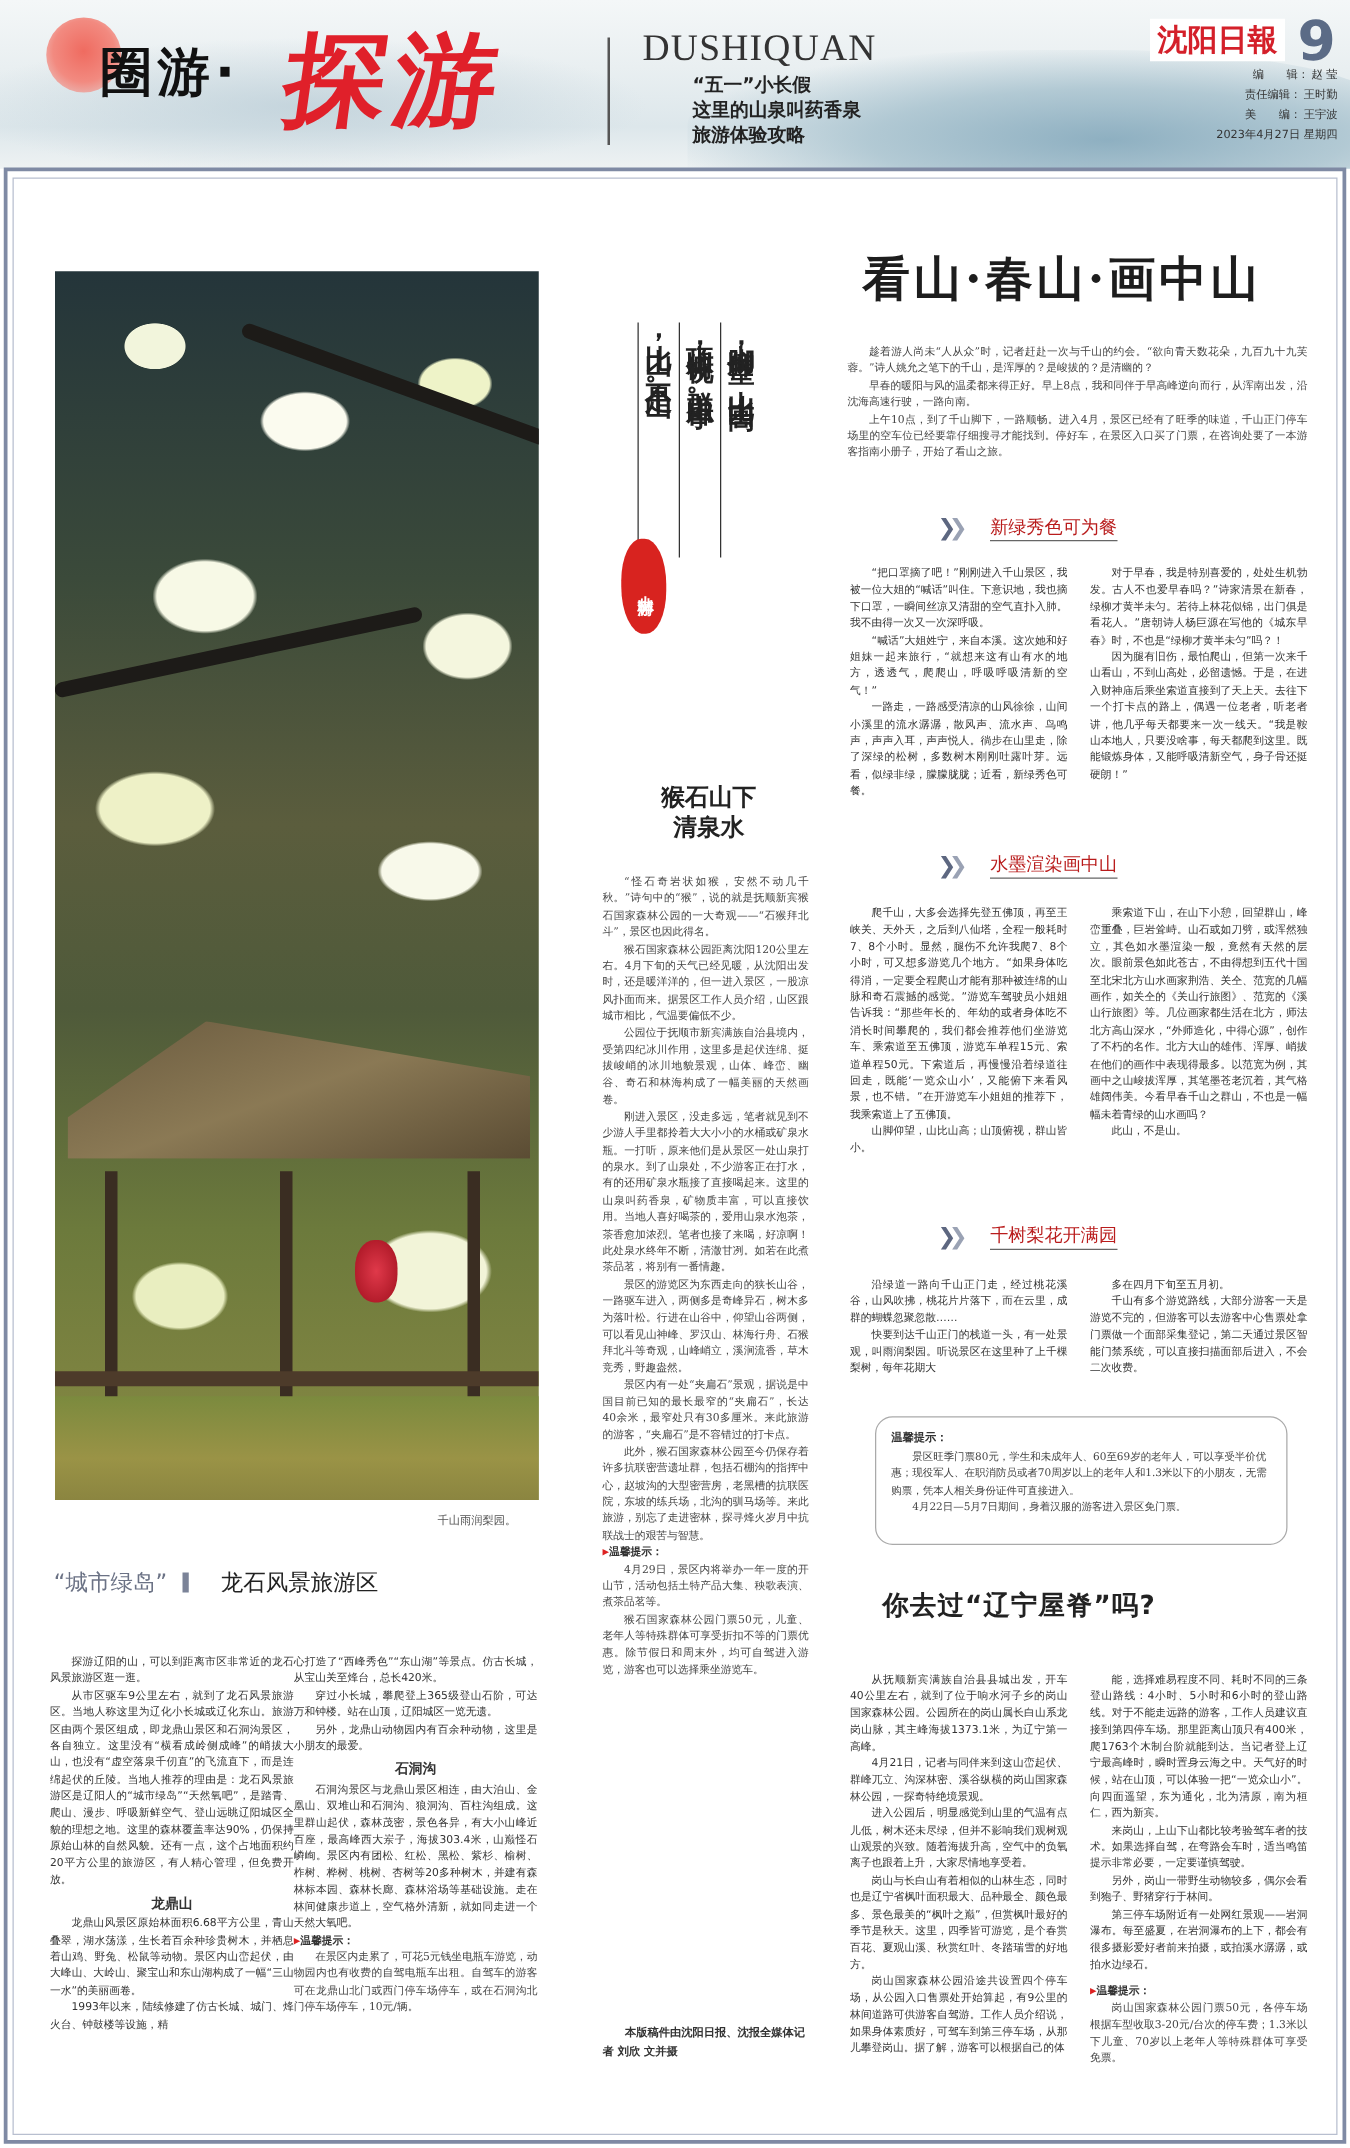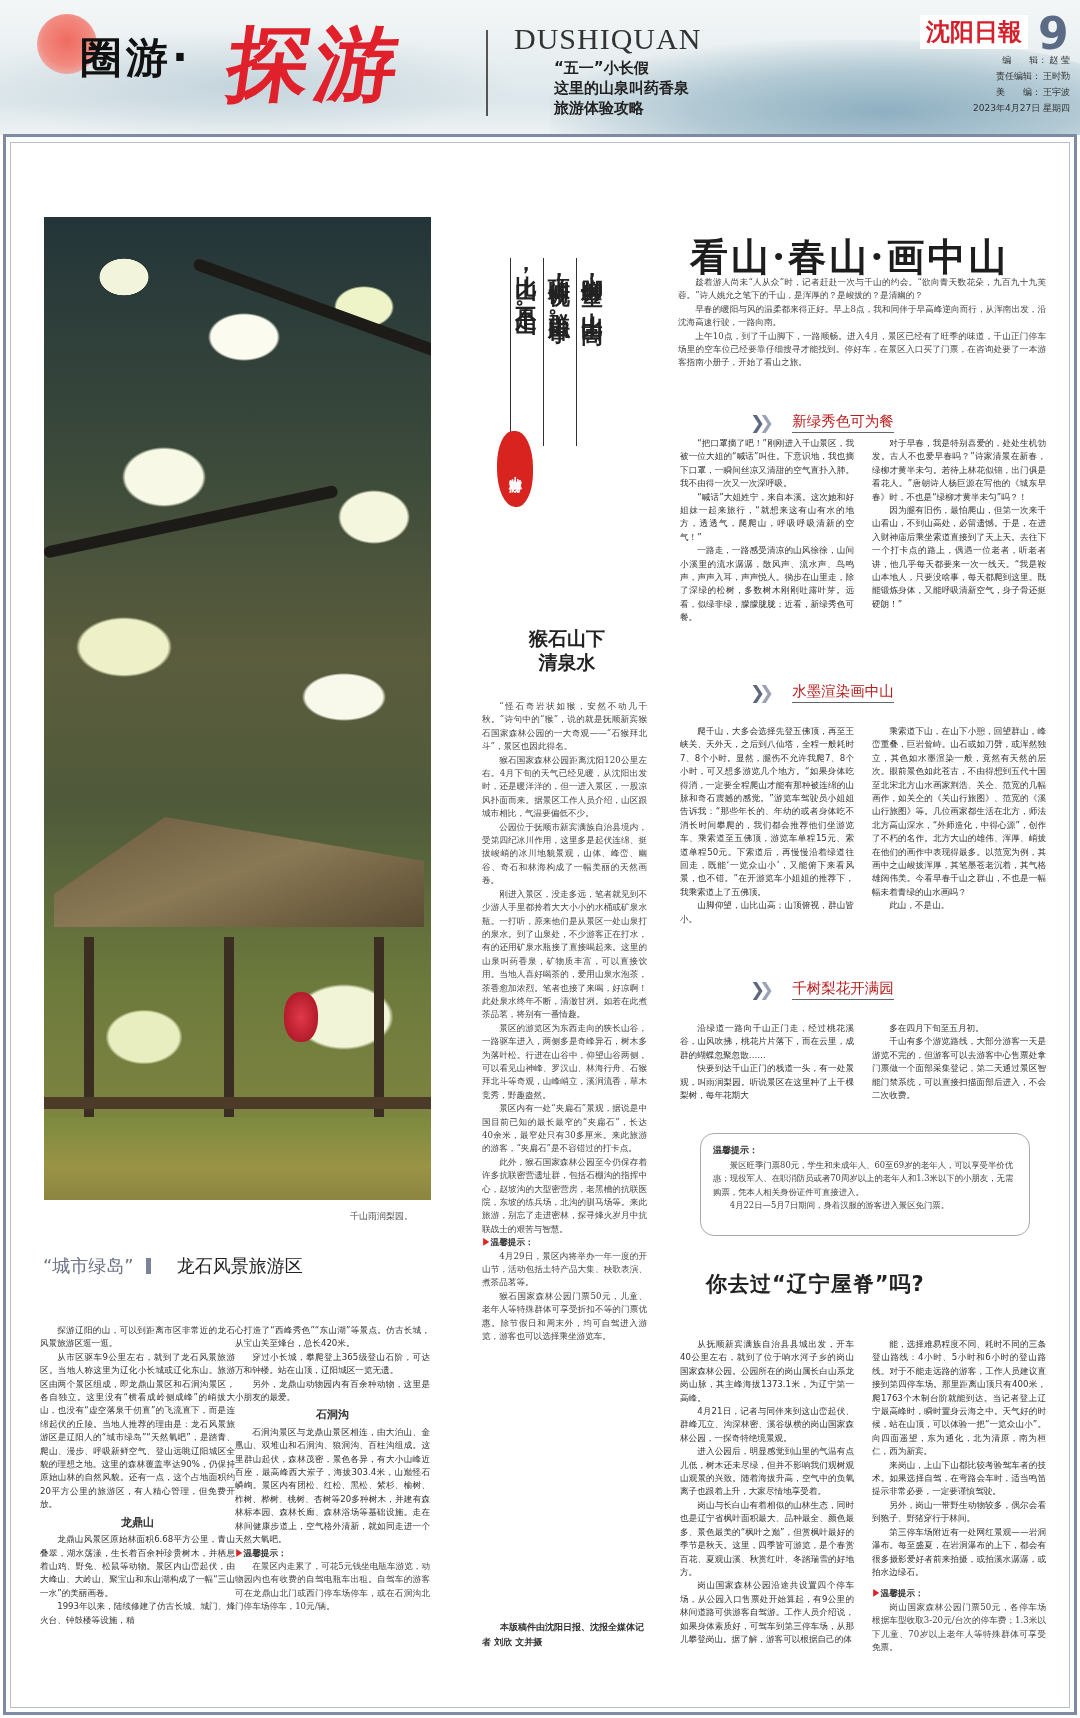--- a/index.html
+++ b/index.html
@@ -62,27 +62,27 @@
   .seal { position: absolute; left: 497px; top: 431px; width: 36px; height: 76px; background: #d8231f; border-radius: 44% 48% 45% 50%;
     color: #fff; font-size: 13px; font-weight: bold; writing-mode: vertical-rl; text-align: center; line-height: 36px; letter-spacing: 2px;
     font-family: "DejaVu Sans", sans-serif; }
 
   
   .mid-headline { position: absolute; left: 482px; top: 626px; width: 170px; text-align: center; font-family: "DejaVu Sans", sans-serif; font-size: 19px; line-height: 24px; color: #222; }
   .body-serif { font-family: "DejaVu Serif", serif; font-size: 8.6px; line-height: 13.4px; color: #444; text-align: justify; }
   .body-sans { font-family: "DejaVu Sans", sans-serif; font-size: 8.6px; line-height: 13.4px; color: #333; text-align: justify; }
   .body-serif p, .body-sans p { text-indent: 2em; }
   .mid-body { position: absolute; left: 482px; top: 700px; width: 165px; }
-  .tip-label { font-family: Liberation Serif, serif; font-weight: bold; color: #333; text-indent: 0 !important; }
+  .tip-label { font-family: Liberation Mono, monospace; font-weight: bold; color: #333; text-indent: 0 !important; }
   .tip-label .tri { color: #d22; }
   .mid-credit { position: absolute; left: 482px; top: 1620px; width: 165px; font-family: "DejaVu Sans", sans-serif; font-size: 9px; line-height: 15px; font-weight: bold; color: #333; }
   .mid-credit p { text-indent: 2em; }
 
   
-  .big-headline { position: absolute; left: 690px; top: 198px; font-family: "DejaVu Serif", serif; font-weight: bold; font-size: 38px; letter-spacing: 3px; color: #1d1d1d; margin-top: 34px; }
+  .big-headline { position: absolute; left: 690px; top: 198px; font-family: "DejaVu Serif", serif; font-weight: bold; font-size: 38px; letter-spacing: 3px; color: #1d1d1d; }
   .intro { position: absolute; left: 678px; top: 276px; width: 368px; }
   .sec-head { position: absolute; left: 750px; width: 260px; display: flex; align-items: center; gap: 24px; }
   .sec-head .chev { font-family: "DejaVu Sans", sans-serif; font-size: 18px; font-weight: bold; color: #5d6780; letter-spacing: -6px; }
   .sec-head .chev span { color: #9aa2b4; }
   .sec-head .txt { font-family: Liberation Mono, monospace; font-size: 14.5px; color: #b91c1c; border-bottom: 1.5px solid #666; padding-bottom: 1px; }
   .two-col { position: absolute; left: 680px; width: 366px; display: flex; gap: 18px; }
   .two-col > div { flex: 1; }
 
   .tipbox { position: absolute; left: 700px; top: 1133px; width: 330px; height: 103px; border: 1px solid #aaa; border-radius: 14px; padding: 10px 12px; }
   .tipbox .tb-title { font-family: "DejaVu Sans", sans-serif; font-size: 9px; font-weight: bold; color: #333; margin-bottom: 2px; }
@@ -181,21 +181,21 @@
 <div class="intro body-serif">
   <p>趁着游人尚未“人从众”时，记者赶赴一次与千山的约会。“欲向青天数花朵，九百九十九芙蓉。”诗人姚允之笔下的千山，是浑厚的？是峻拔的？是清幽的？</p>
   <p>早春的暖阳与风的温柔都来得正好。早上8点，我和同伴于早高峰逆向而行，从浑南出发，沿沈海高速行驶，一路向南。</p>
   <p>上午10点，到了千山脚下，一路顺畅。进入4月，景区已经有了旺季的味道，千山正门停车场里的空车位已经要靠仔细搜寻才能找到。停好车，在景区入口买了门票，在咨询处要了一本游客指南小册子，开始了看山之旅。</p>
 </div>
 
 <div class="sec-head" style="top:412px">
   <span class="chev">❯<span>❯</span></span>
   <span class="txt">新绿秀色可为餐</span>
 </div>
-<div class="two-col body-sans" style="top:437px">
+<div class="two-col body-sans" style="top:453px">
   <div>
     <p>“把口罩摘了吧！”刚刚进入千山景区，我被一位大姐的“喊话”叫住。下意识地，我也摘下口罩，一瞬间丝凉又清甜的空气直扑入肺。我不由得一次又一次深呼吸。</p>
     <p>“喊话”大姐姓宁，来自本溪。这次她和好姐妹一起来旅行，“就想来这有山有水的地方，透透气，爬爬山，呼吸呼吸清新的空气！”</p>
     <p>一路走，一路感受清凉的山风徐徐，山间小溪里的流水潺潺，散风声、流水声、鸟鸣声，声声入耳，声声悦人。徜步在山里走，除了深绿的松树，多数树木刚刚吐露叶芽。远看，似绿非绿，朦朦胧胧；近看，新绿秀色可餐。</p>
   </div>
   <div>
     <p>对于早春，我是特别喜爱的，处处生机勃发。古人不也爱早春吗？”诗家清景在新春，绿柳才黄半未匀。若待上林花似锦，出门俱是看花人。”唐朝诗人杨巨源在写他的《城东早春》时，不也是“绿柳才黄半未匀”吗？！</p>
     <p>因为腿有旧伤，最怕爬山，但第一次来千山看山，不到山高处，必留遗憾。于是，在进入财神庙后乘坐索道直接到了天上天。去往下一个打卡点的路上，偶遇一位老者，听老者讲，他几乎每天都要来一次一线天。“我是鞍山本地人，只要没啥事，每天都爬到这里。既能锻炼身体，又能呼吸清新空气，身子骨还挺硬朗！”</p>
   </div>
 </div>

